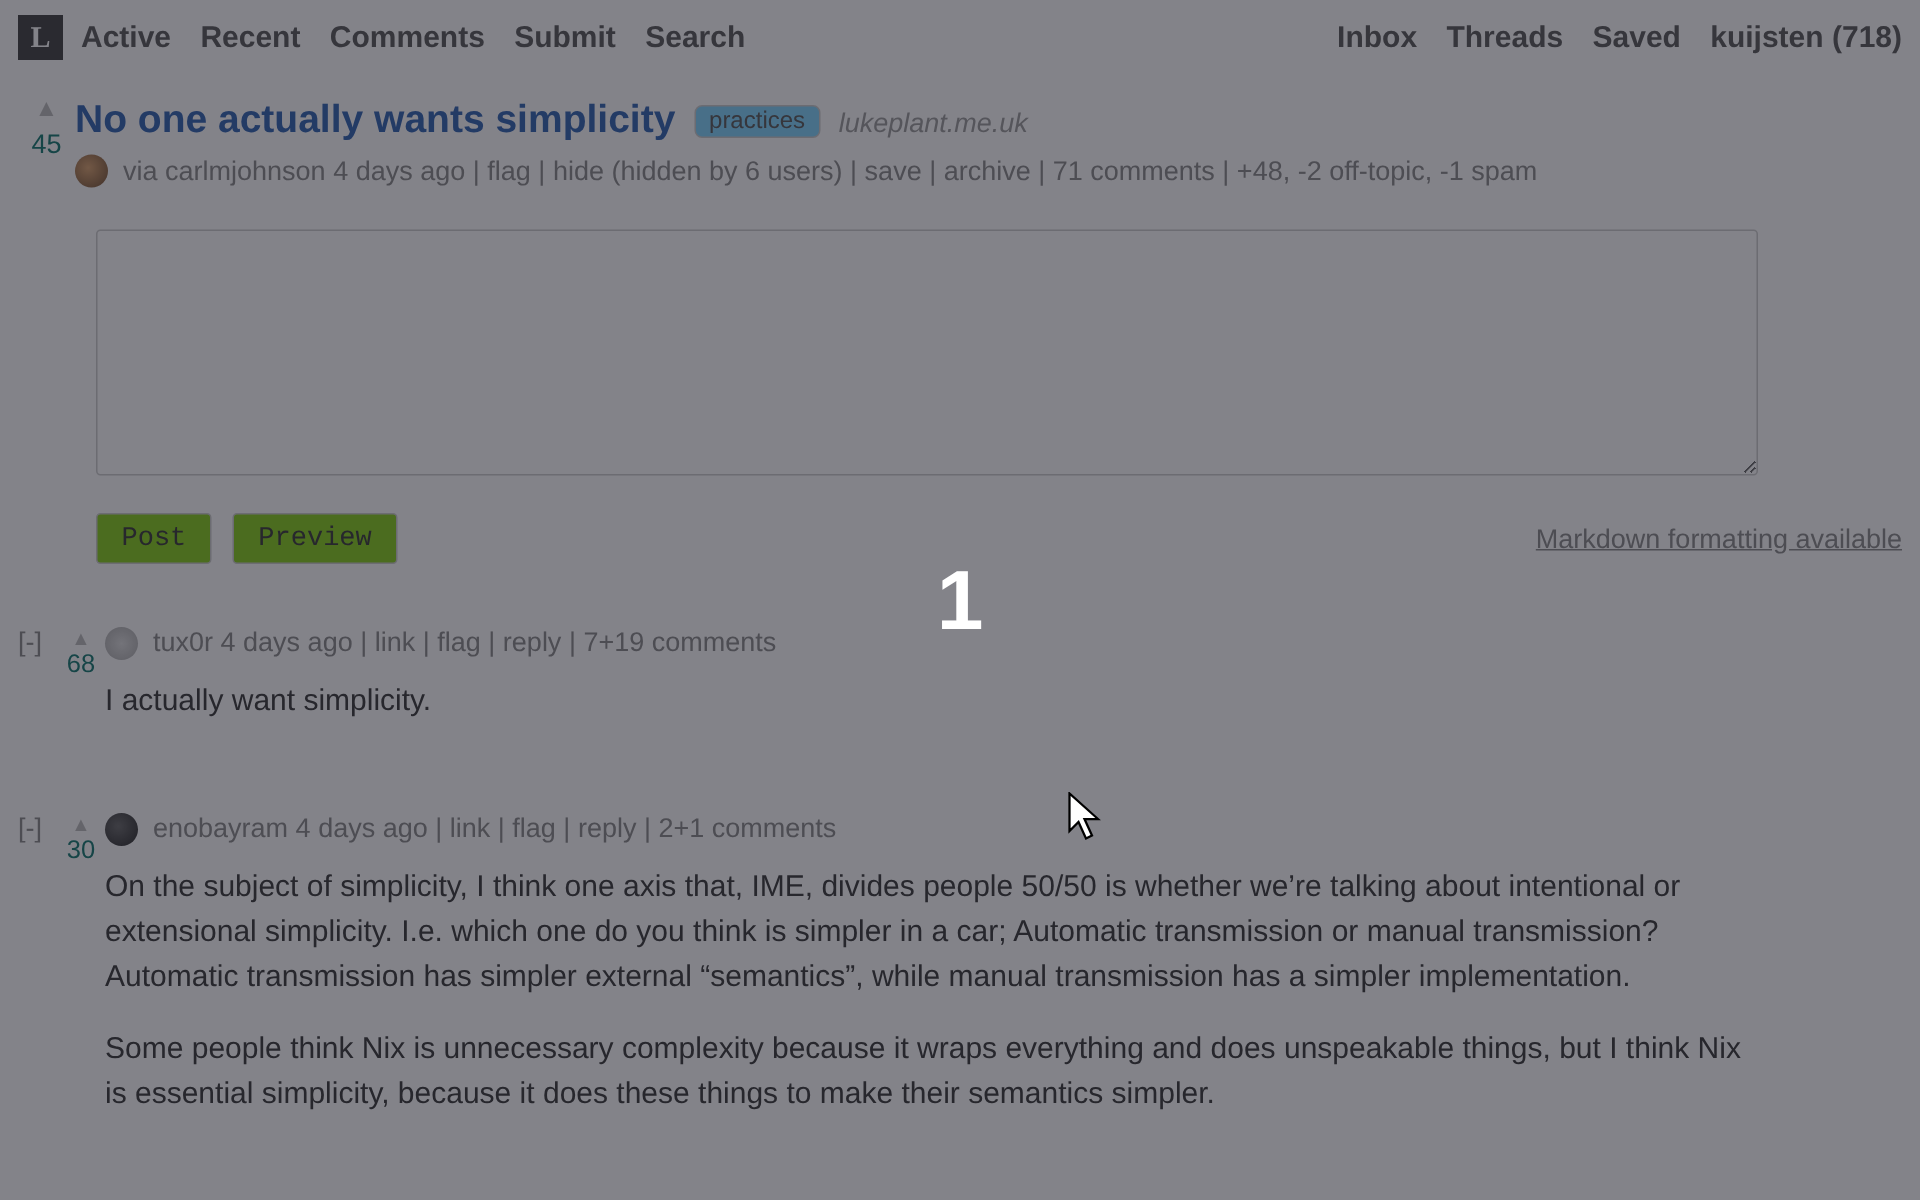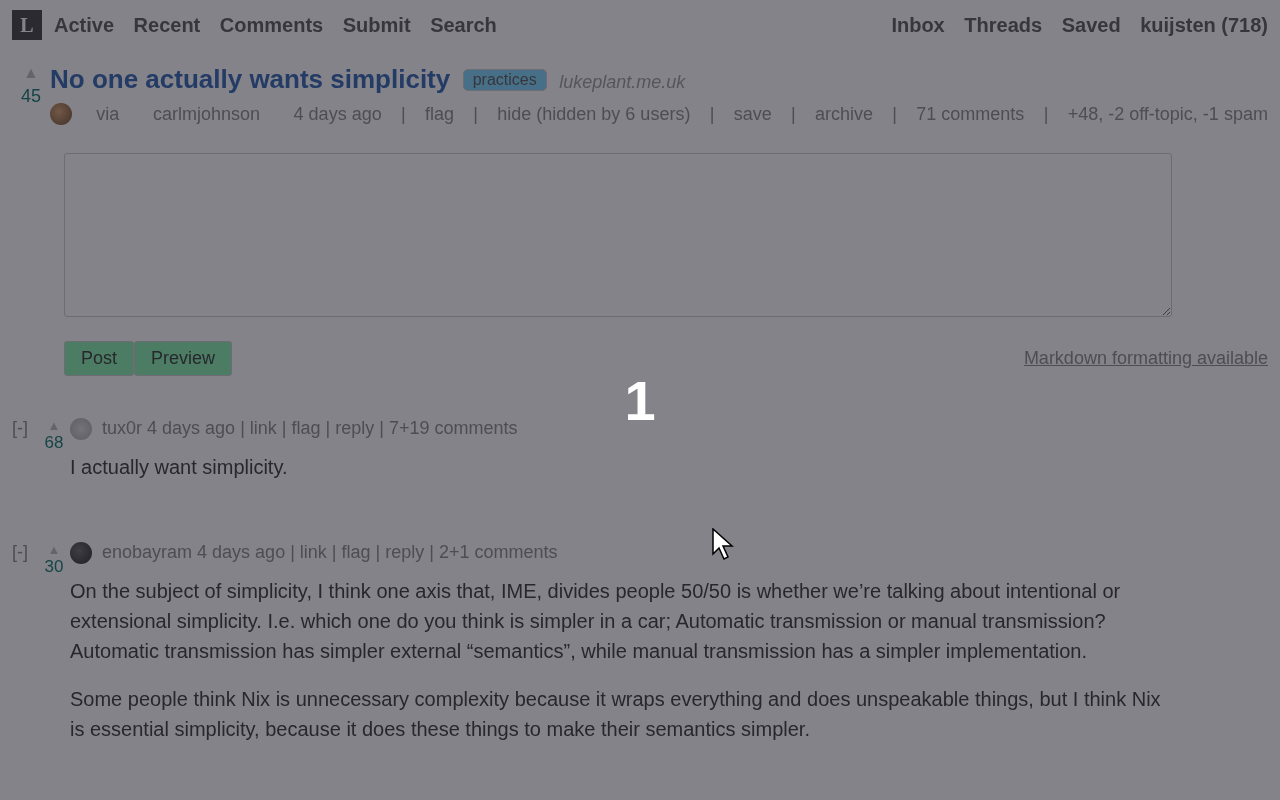--- a/index.html
+++ b/index.html
@@ -101,21 +101,20 @@
   color: #999;
   font-size: 18px;
   margin-left: 8px;
 }
 .byline {
   display: flex;
   align-items: center;
   color: #888;
   font-size: 18px;
   margin-top: 8px;
-  justify-content: space-between;
 }
 .avatar {
   width: 22px; height: 22px;
   border-radius: 50%;
   background: radial-gradient(circle at 40% 40%, #d9a06a, #6e4a2c);
   margin-right: 10px;
   flex-shrink: 0;
 }
 .avatar.gear { background: radial-gradient(circle at 50% 50%, #ddd, #aaa); }
 .avatar.dark { background: radial-gradient(circle at 40% 40%, #666, #222); }
@@ -136,24 +135,26 @@
 }
 .box-footer {
   display: flex;
   align-items: center;
   margin-top: 20px;
 }
 .btn {
   font-size: 18px;
   padding: 6px 16px;
   border: 1px solid #ccc;
-  background: #86efac;
+  background: #84cc16;
   color: #333;
   border-radius: 3px;
+  margin-right: 14px;
   cursor: pointer;
+  font-family: Liberation Mono, monospace;
 }
 .markdown-link {
   margin-left: auto;
   color: #888;
   font-size: 18px;
   text-decoration: underline;
 }
 
 .comment {
   display: flex;

